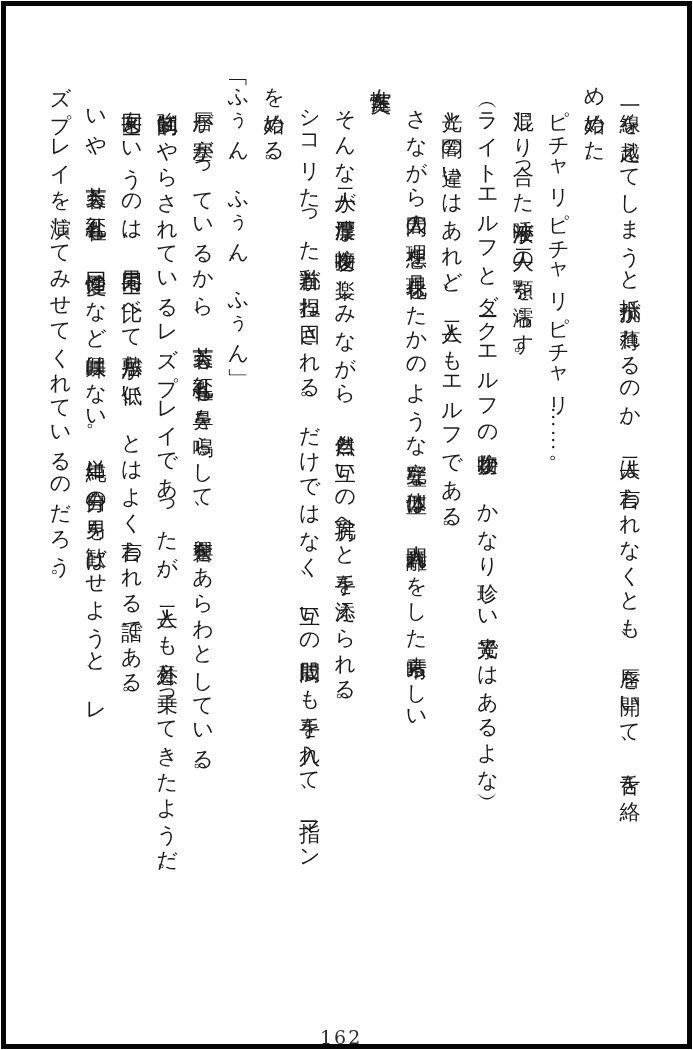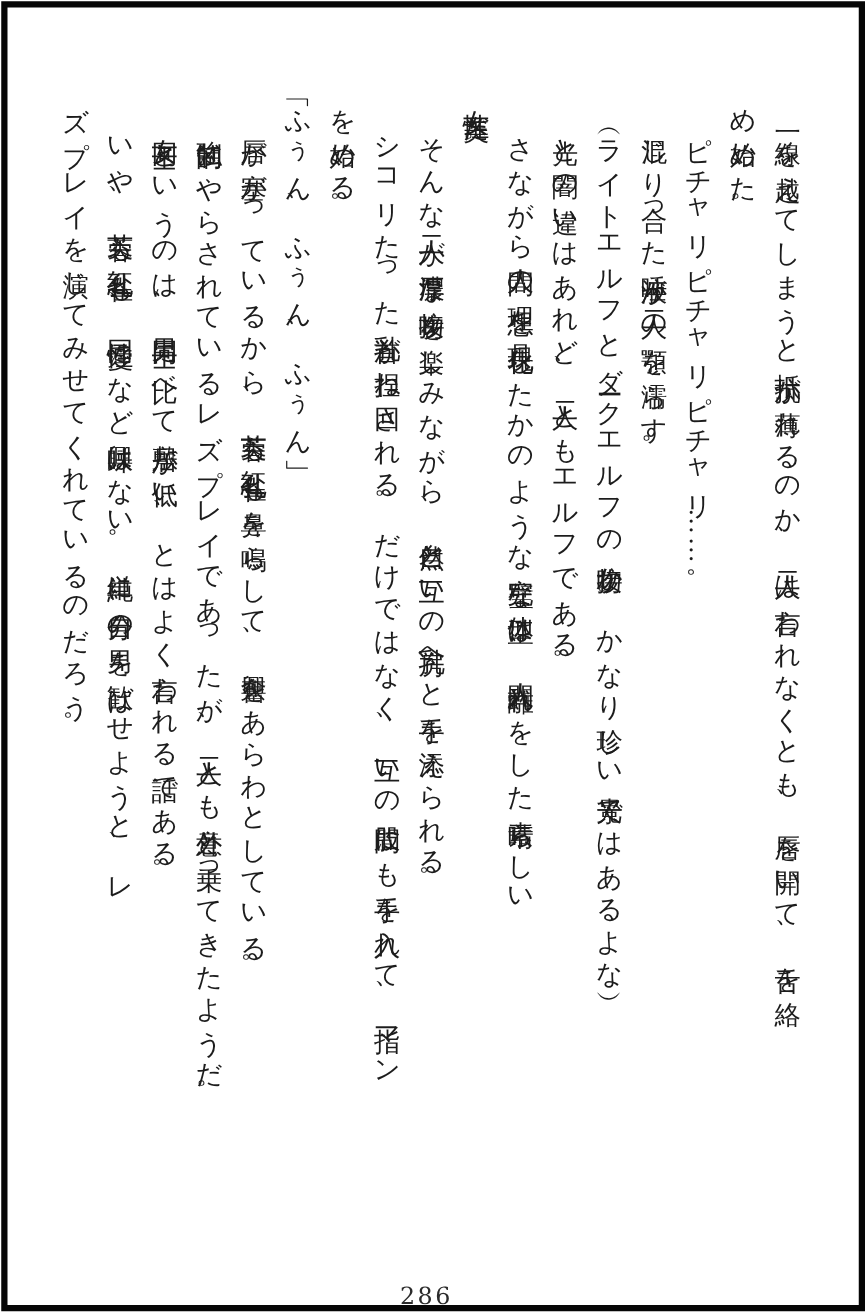--- a/index.html
+++ b/index.html
@@ -73,14 +73,14 @@
       <p class="text-line indent">シコリたった乳首が捏ね回される。だけではなく、互いの股間にも手を入れて、指マン</p>
       <p class="text-line">を始める。</p>
       <p class="text-line">「ふぅん、ふぅん、ふぅん」</p>
       <p class="text-line indent">唇が塞がっているから、芙蓉も紅孔雀も鼻を鳴らして、興奮をあらわとしている。</p>
       <p class="text-line indent">強制的にやらされているレズプレイであったが、二人とも意外と乗ってきたようだ。</p>
       <p class="text-line indent">女同士というのは、男同士に比べて敷居が低い、とはよく言われる話である。</p>
       <p class="text-line indent">いや、芙蓉も紅孔雀も、同性愛になど興味はない。単純に自分の男を歓ばせようと、レ</p>
       <p class="text-line">ズプレイを演じてみせてくれているのだろう。</p>
     </div>
 
-  <div class="page-number">286</div>
+  <div class="page-number">162</div>
 </div>
 
 </body></html>

